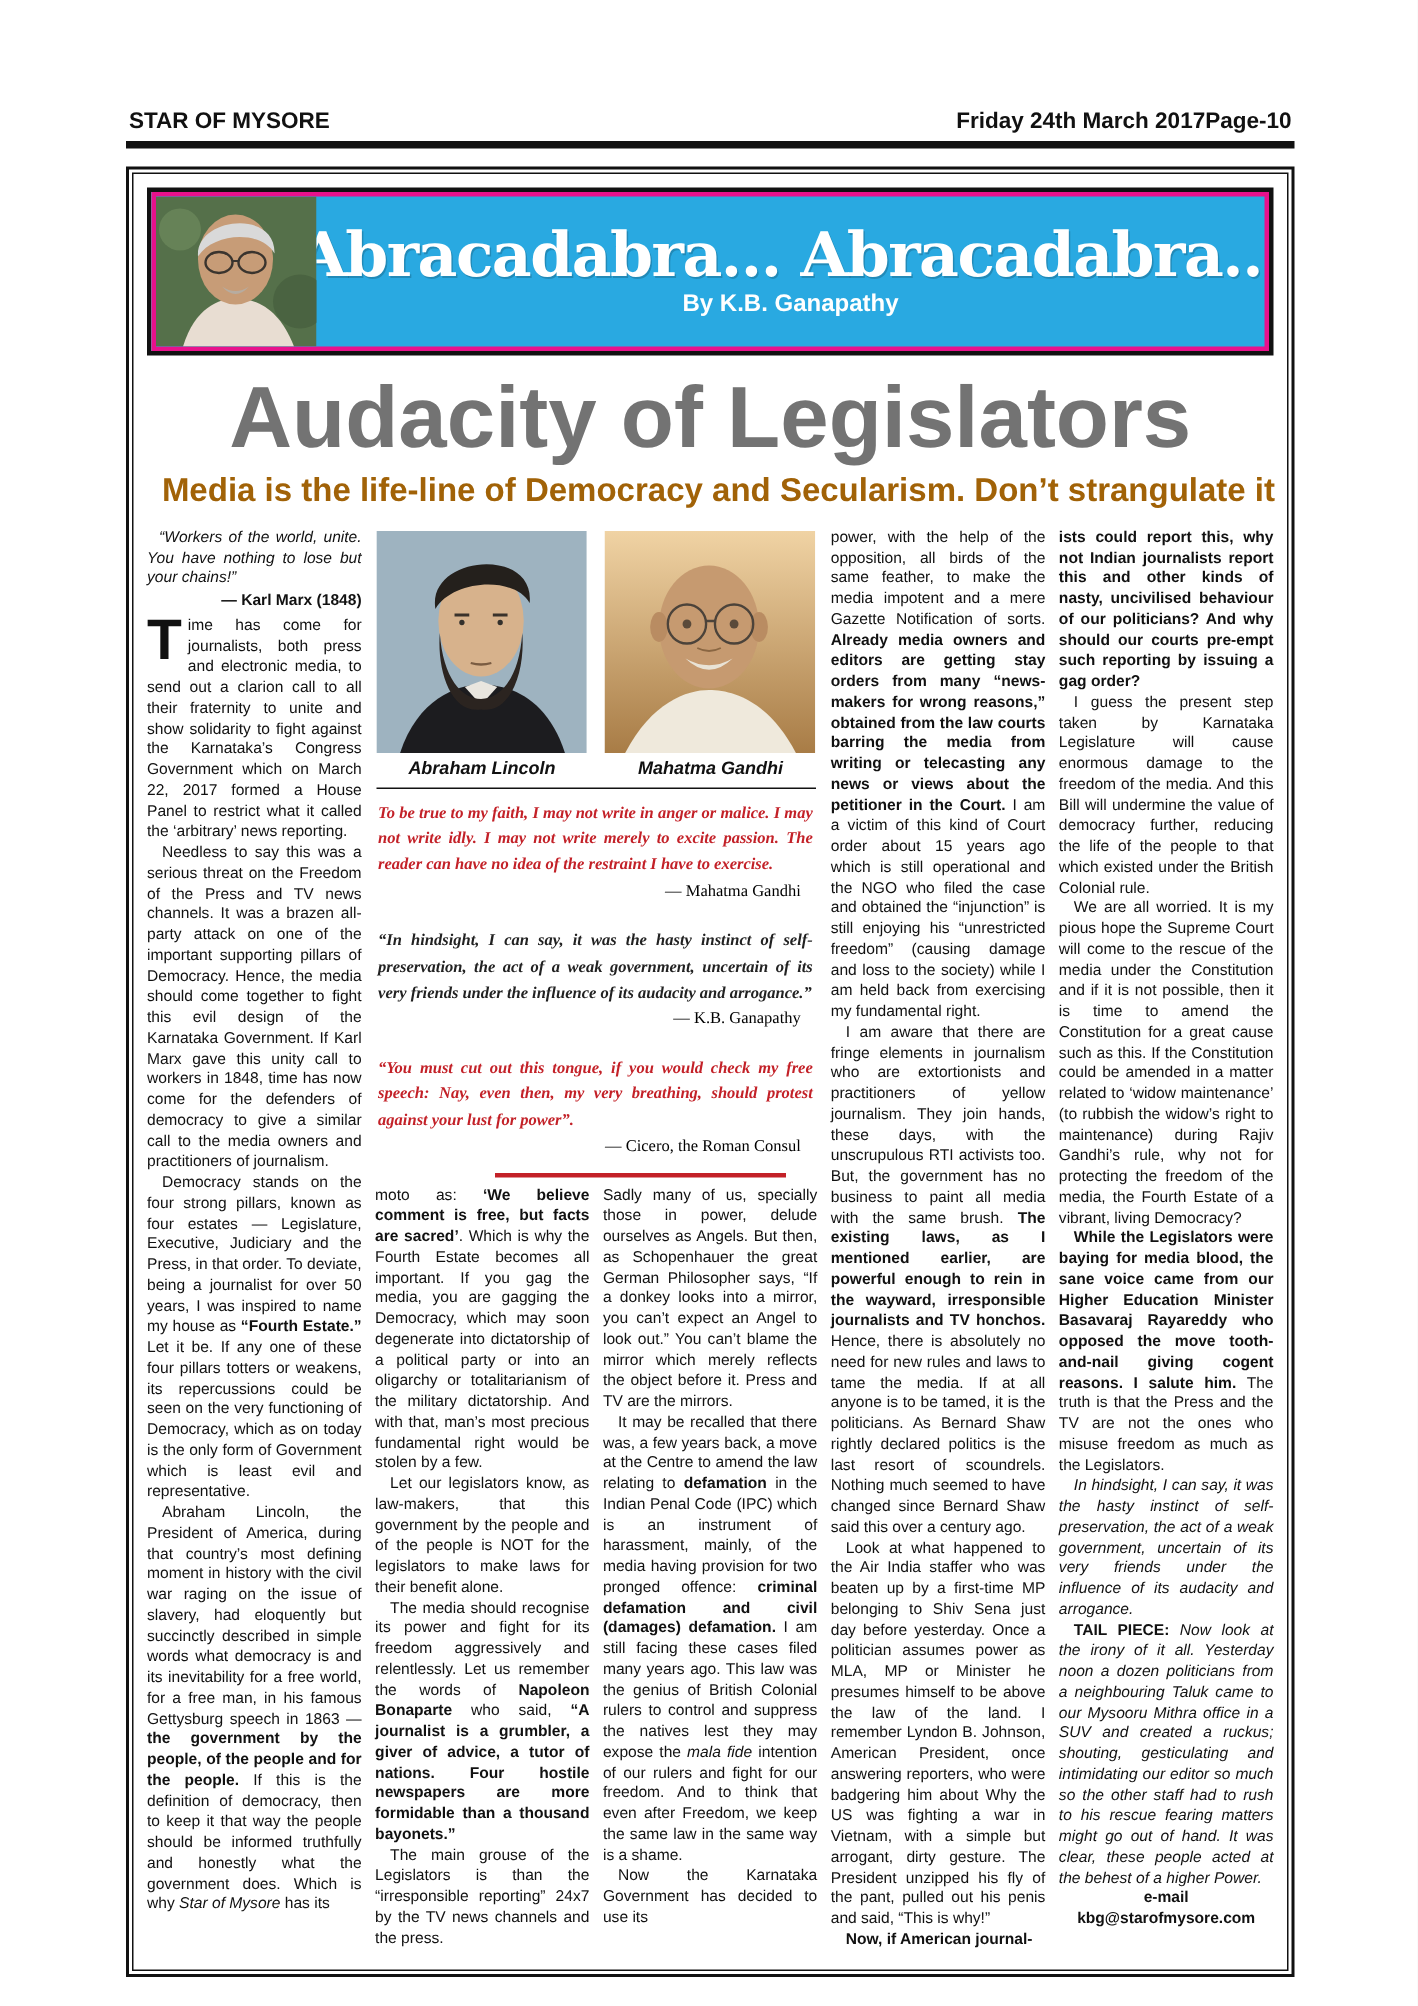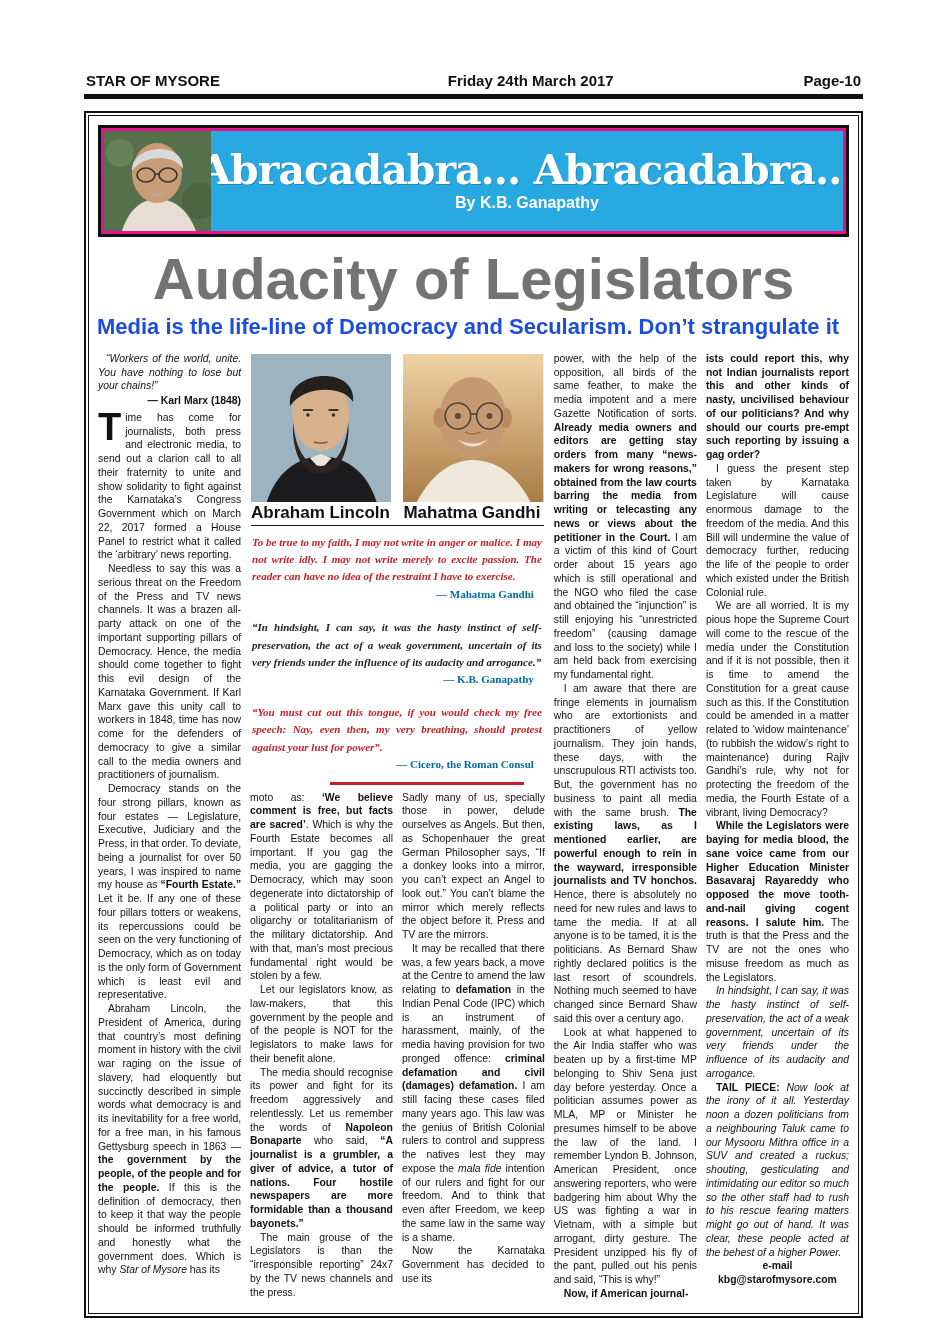--- a/index.html
+++ b/index.html
@@ -1,66 +1,66 @@
 <!DOCTYPE html>
 <html><head>
 <meta charset="utf-8">
 <style>
   html,body{margin:0;padding:0;background:#f5f5f5;}
   .page{position:relative;width:945px;min-height:1337px;background:#ffffff;box-sizing:border-box;
         padding:72px 82px 30px 84px;font-family:"Liberation Sans",sans-serif;color:#111;}
   
   .pg-head{display:flex;align-items:baseline;font-weight:bold;font-size:15px;padding:0 2px;}
   .pg-pub{flex:0 0 172px;}
-  .pg-date{flex:1;text-align:center;}
+  .pg-date{flex:1;text-align:right;}
   .pg-num{text-align:right;}
   .head-rule{height:5px;background:#111;margin:5px 0 12px;}
   
   .article-box{border:2px solid #111;padding:2px;}
   .article-inner{border:1px solid #111;padding:8px 8px 4px;}
   
   .masthead{border:3px solid #111;margin:1px 1px 12px;}
   .masthead-in{border:3px solid #e8118c;background:#29a9e1;display:flex;align-items:stretch;height:100px;}
   .author-photo{flex:0 0 107px;width:107px;}
   .author-photo svg{width:100%;height:100%;display:block;}
   .mast-text{flex:1;display:flex;flex-direction:column;justify-content:center;align-items:center;color:#fff;overflow:hidden;}
   .mast-title{font-family:"DejaVu Serif","Liberation Serif",serif;font-weight:bold;font-size:41px;
               line-height:1.02;letter-spacing:-1px;white-space:nowrap;text-shadow:1px 1px 0 rgba(0,0,0,.18);}
   .mast-byline{font-size:16px;font-weight:bold;margin-top:3px;}
   
   .headline{color:#737373;font-size:58px;font-weight:bold;text-align:center;margin:10px 0 2px;line-height:1.05;}
-  .subhead{font-size:22px;font-weight:bold;text-align:left;margin:4px 0 12px;color:#1d4ed8;}
+  .subhead{font-size:22px;font-weight:bold;text-align:right;margin:4px 0 12px;color:#a16207;}
   
   .cols{display:grid;grid-template-columns:1fr 2.06fr 1fr 1fr;gap:0 9px;font-size:10.4px;
         line-height:13.75px;text-align:justify;padding:0 1px 8px;}
   .col{min-width:0;}
   .mid{min-width:0;}
   .mid-cols{display:grid;grid-template-columns:1fr 1fr;gap:0 9px;margin-top:2px;}
   .para{margin:0;text-indent:10px;}
   .para.epigraph{font-style:italic;text-indent:8px;}
   .para.attr-right{text-align:right;text-indent:0;margin:1px 0 3px;}
   .para.drop{text-indent:0;}
   .para.flow{text-indent:0;}
   .para.center{text-align:center;text-indent:0;}
   .para.italic{font-style:italic;}
   .dc{float:left;font-size:38px;line-height:31px;font-weight:bold;padding:1px 4px 0 0;}
   
   .photos{display:flex;gap:12px;margin:2px 1px 0;}
   .photos figure{margin:0;flex:1;}
   .photos svg{width:100%;height:148px;display:block;}
-  .photos figcaption{font-weight:bold;font-size:17px;padding:4px 0 3px;}
+  .photos figcaption{text-align:center;font-weight:bold;font-style:italic;font-size:12px;padding:4px 0 3px;}
   .cap-rule{border-top:1.5px solid #111;margin:2px 1px 4px;}
   
   .quote{font-family:"Liberation Serif",serif;font-style:italic;font-weight:bold;text-align:justify;
          font-size:11px;line-height:17.4px;margin:8px 3px 0 2px;}
   .quote p{margin:0;}
   .q1,.q2{color:#c32128;}
   .q2{margin-top:15px;}
   .q3{color:#222;margin-top:16px;}
-  .qattr{text-align:right;font-style:normal;font-weight:bold;color:#0369a1;padding-right:8px;margin-top:0px;}
+  .qattr{text-align:right;font-style:normal;font-weight:normal;color:#000000;padding-right:8px;margin-top:0px;}
   .red-rule{height:3px;background:#c32128;width:66%;margin:8px 0 6px 27%;}
 </style>
 </head>
 <body>
 
 <div class="page">
 
   <header class="pg-head">
     <span class="pg-pub">STAR OF MYSORE</span>
     <span class="pg-date">Friday 24th March 2017</span>
@@ -183,21 +183,21 @@
         </div>
 
         <div class="col">
             <p class="para flow">power, with the help of the opposition, all birds of the same feather, to make the media impotent and a mere Gazette Notification of sorts. <b>Already media owners and editors are getting stay orders from many “news-makers for wrong reasons,” obtained from the law courts barring the media from writing or telecasting any news or views about the petitioner in the Court.</b> I am a victim of this kind of Court order about 15 years ago which is still operational and the NGO who filed the case and obtained the “injunction” is still enjoying his “unrestricted freedom” (causing damage and loss to the society) while I am held back from exercising my fundamental right.</p>
             <p class="para body">I am aware that there are fringe elements in journalism who are extortionists and practitioners of yellow journalism. They join hands, these days, with the unscrupulous RTI activists too. But, the government has no business to paint all media with the same brush. <b>The existing laws, as I mentioned earlier, are powerful enough to rein in the wayward, irresponsible journalists and TV honchos.</b> Hence, there is absolutely no need for new rules and laws to tame the media. If at all anyone is to be tamed, it is the politicians. As Bernard Shaw rightly declared politics is the last resort of scoundrels. Nothing much seemed to have changed since Bernard Shaw said this over a century ago.</p>
             <p class="para body">Look at what happened to the Air India staffer who was beaten up by a first-time MP belonging to Shiv Sena just day before yesterday. Once a politician assumes power as MLA, MP or Minister he presumes himself to be above the law of the land. I remember Lyndon B. Johnson, American President, once answering reporters, who were badgering him about Why the US was fighting a war in Vietnam, with a simple but arrogant, dirty gesture. The President unzipped his fly of the pant, pulled out his penis and said, “This is why!”</p>
             <p class="para body"><b>Now, if American journal-</b></p>
           </div>
         <div class="col">
             <p class="para flow"><b>ists could report this, why not Indian journalists report this and other kinds of nasty, uncivilised behaviour of our politicians? And why should our courts pre-empt such reporting by issuing a gag order?</b></p>
-            <p class="para body">I guess the present step taken by Karnataka Legislature will cause enormous damage to the freedom of the media. And this Bill will undermine the value of democracy further, reducing the life of the people to order which existed under the British Colonial rule.</p>
+            <p class="para body">I guess the present step taken by Karnataka Legislature will cause enormous damage to the freedom of the media. And this Bill will undermine the value of democracy further, reducing the life of the people to that which existed under the British Colonial rule.</p>
             <p class="para body">We are all worried. It is my pious hope the Supreme Court will come to the rescue of the media under the Constitution and if it is not possible, then it is time to amend the Constitution for a great cause such as this. If the Constitution could be amended in a matter related to ‘widow maintenance’ (to rubbish the widow’s right to maintenance) during Rajiv Gandhi’s rule, why not for protecting the freedom of the media, the Fourth Estate of a vibrant, living Democracy?</p>
             <p class="para body"><b>While the Legislators were baying for media blood, the sane voice came from our Higher Education Minister Basavaraj Rayareddy who opposed the move tooth-and-nail giving cogent reasons. I salute him.</b> The truth is that the Press and the TV are not the ones who misuse freedom as much as the Legislators.</p>
             <p class="para body italic">In hindsight, I can say, it was the hasty instinct of self-preservation, the act of a weak government, uncertain of its very friends under the influence of its audacity and arrogance.</p>
             <p class="para body"><b>TAIL PIECE:</b> <i>Now look at the irony of it all. Yesterday noon a dozen politicians from a neighbouring Taluk came to our Mysooru Mithra office in a SUV and created a ruckus; shouting, gesticulating and intimidating our editor so much so the other staff had to rush to his rescue fearing matters might go out of hand. It was clear, these people acted at the behest of a higher Power.</i></p>
             <p class="para center"><b>e-mail</b></p>
             <p class="para center"><b>kbg@starofmysore.com</b></p>
           </div>
 
       </div>
     </div>

